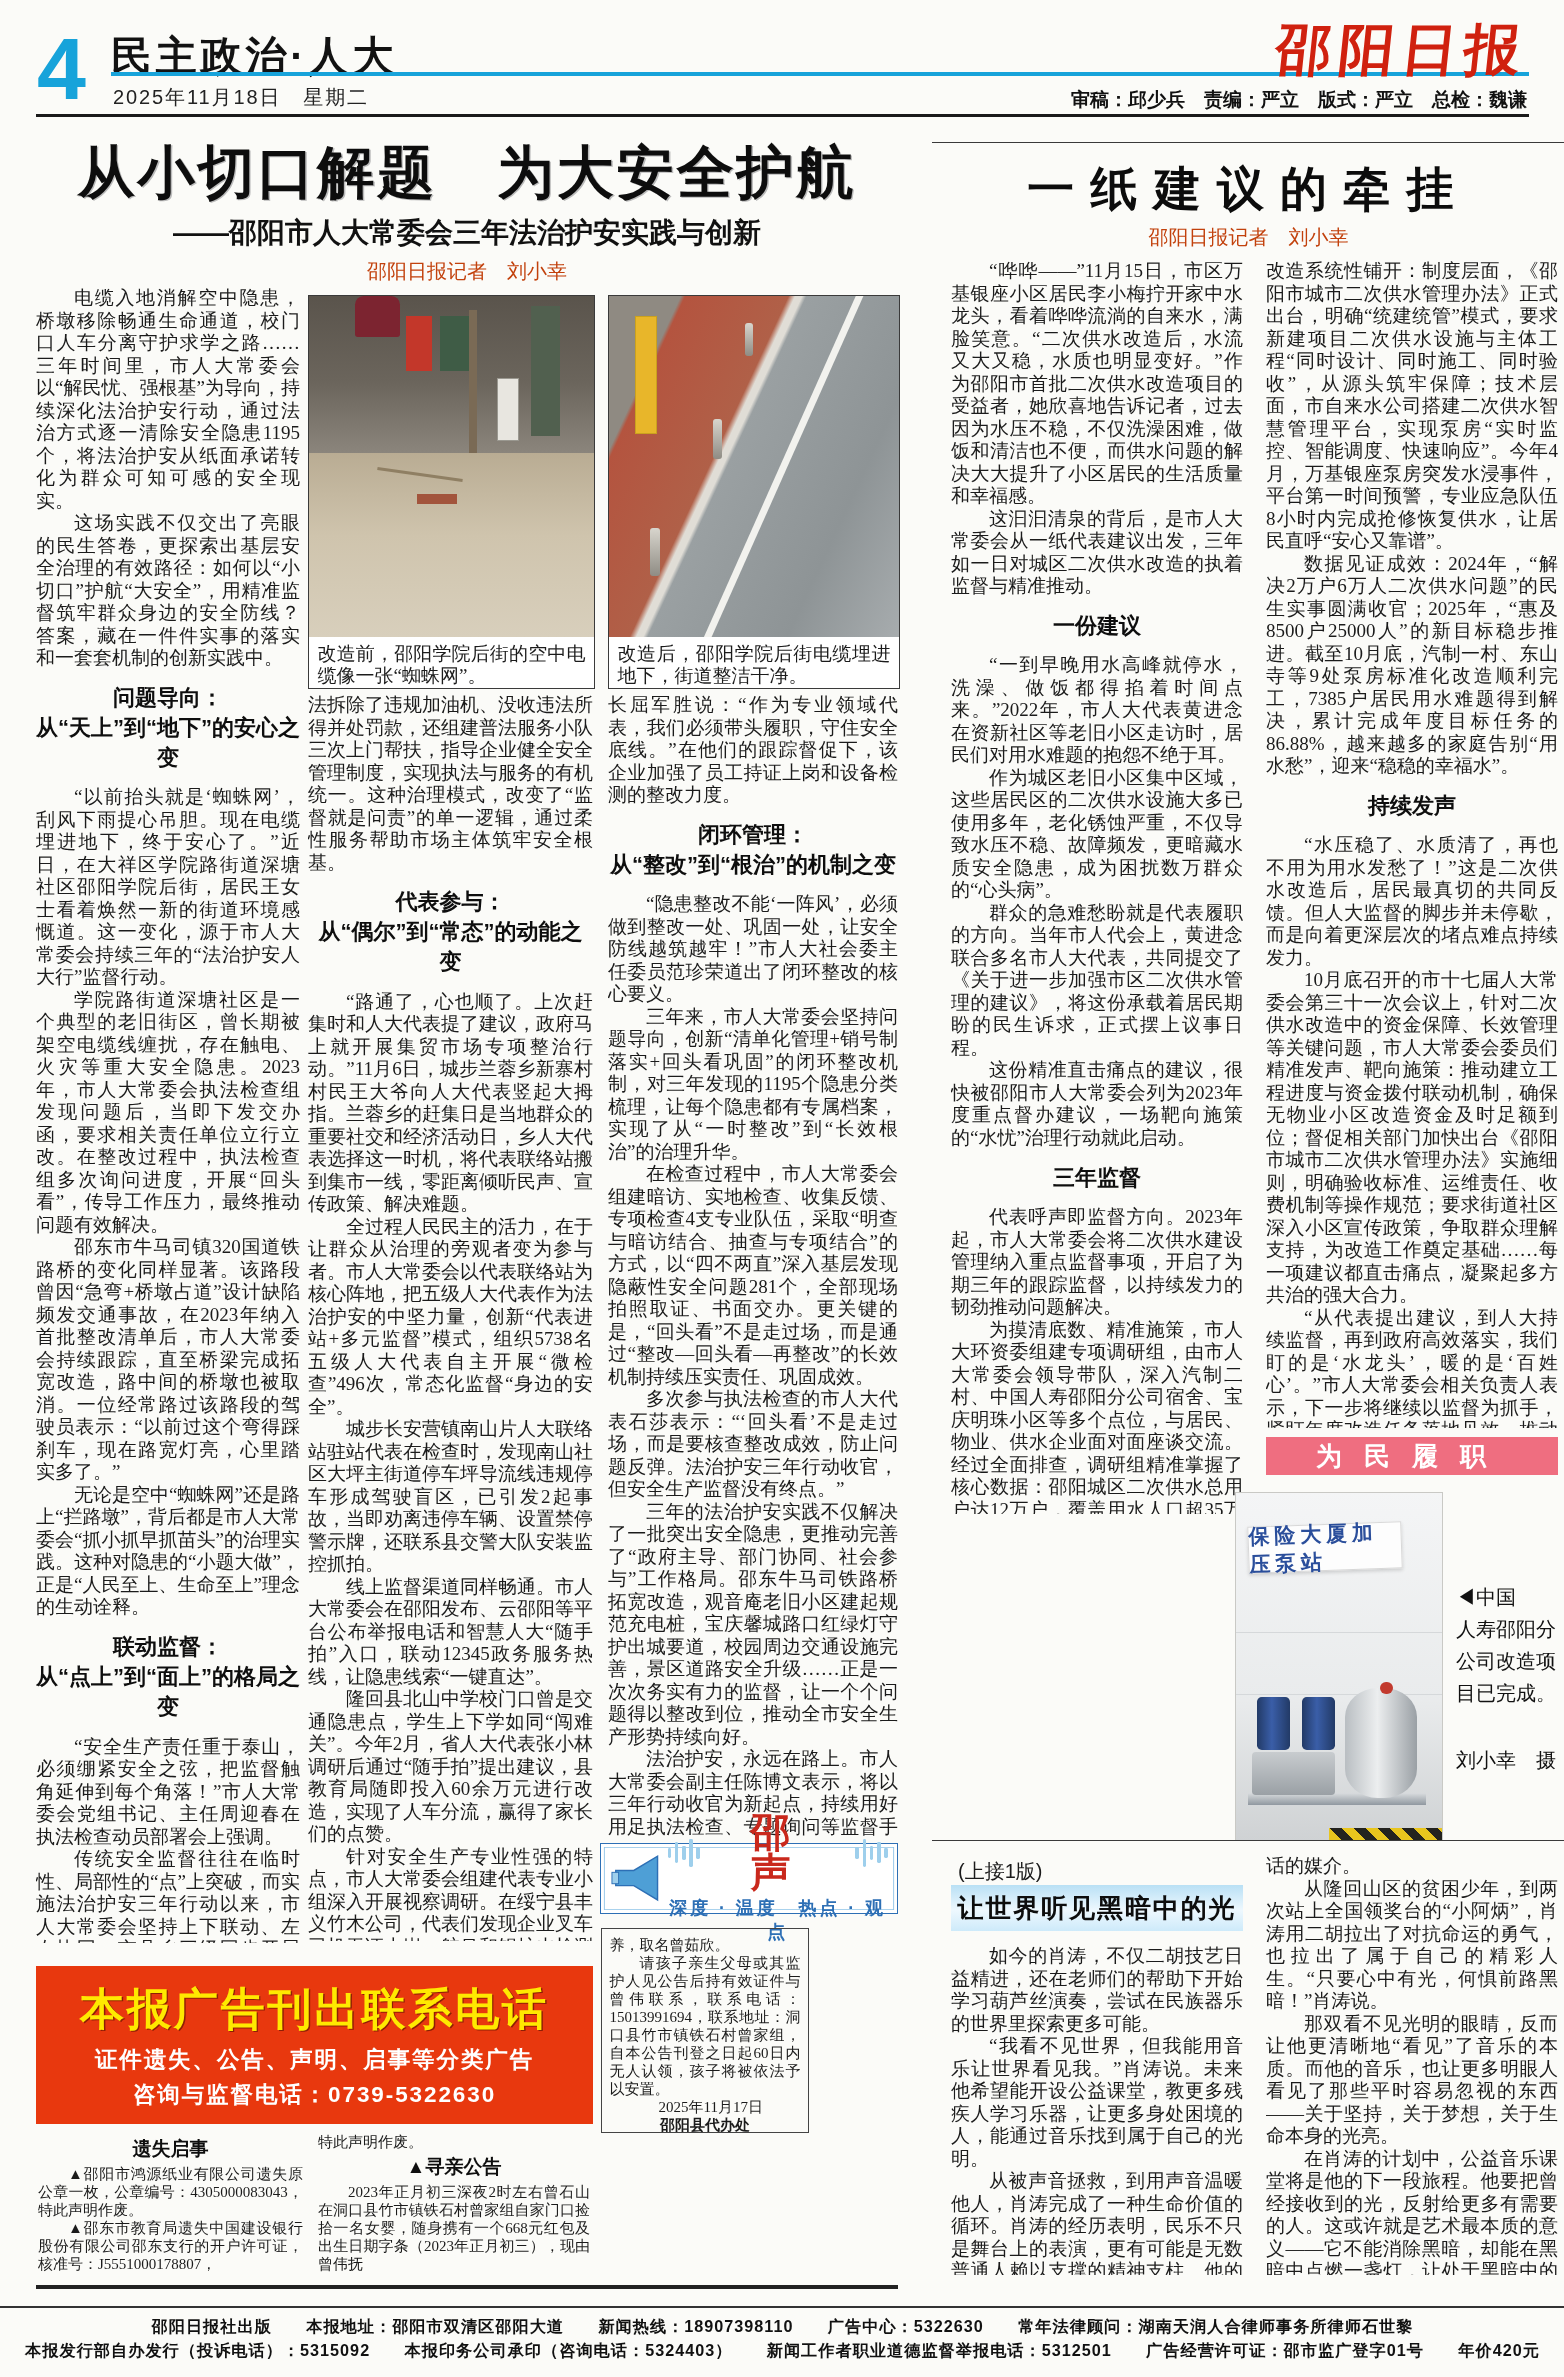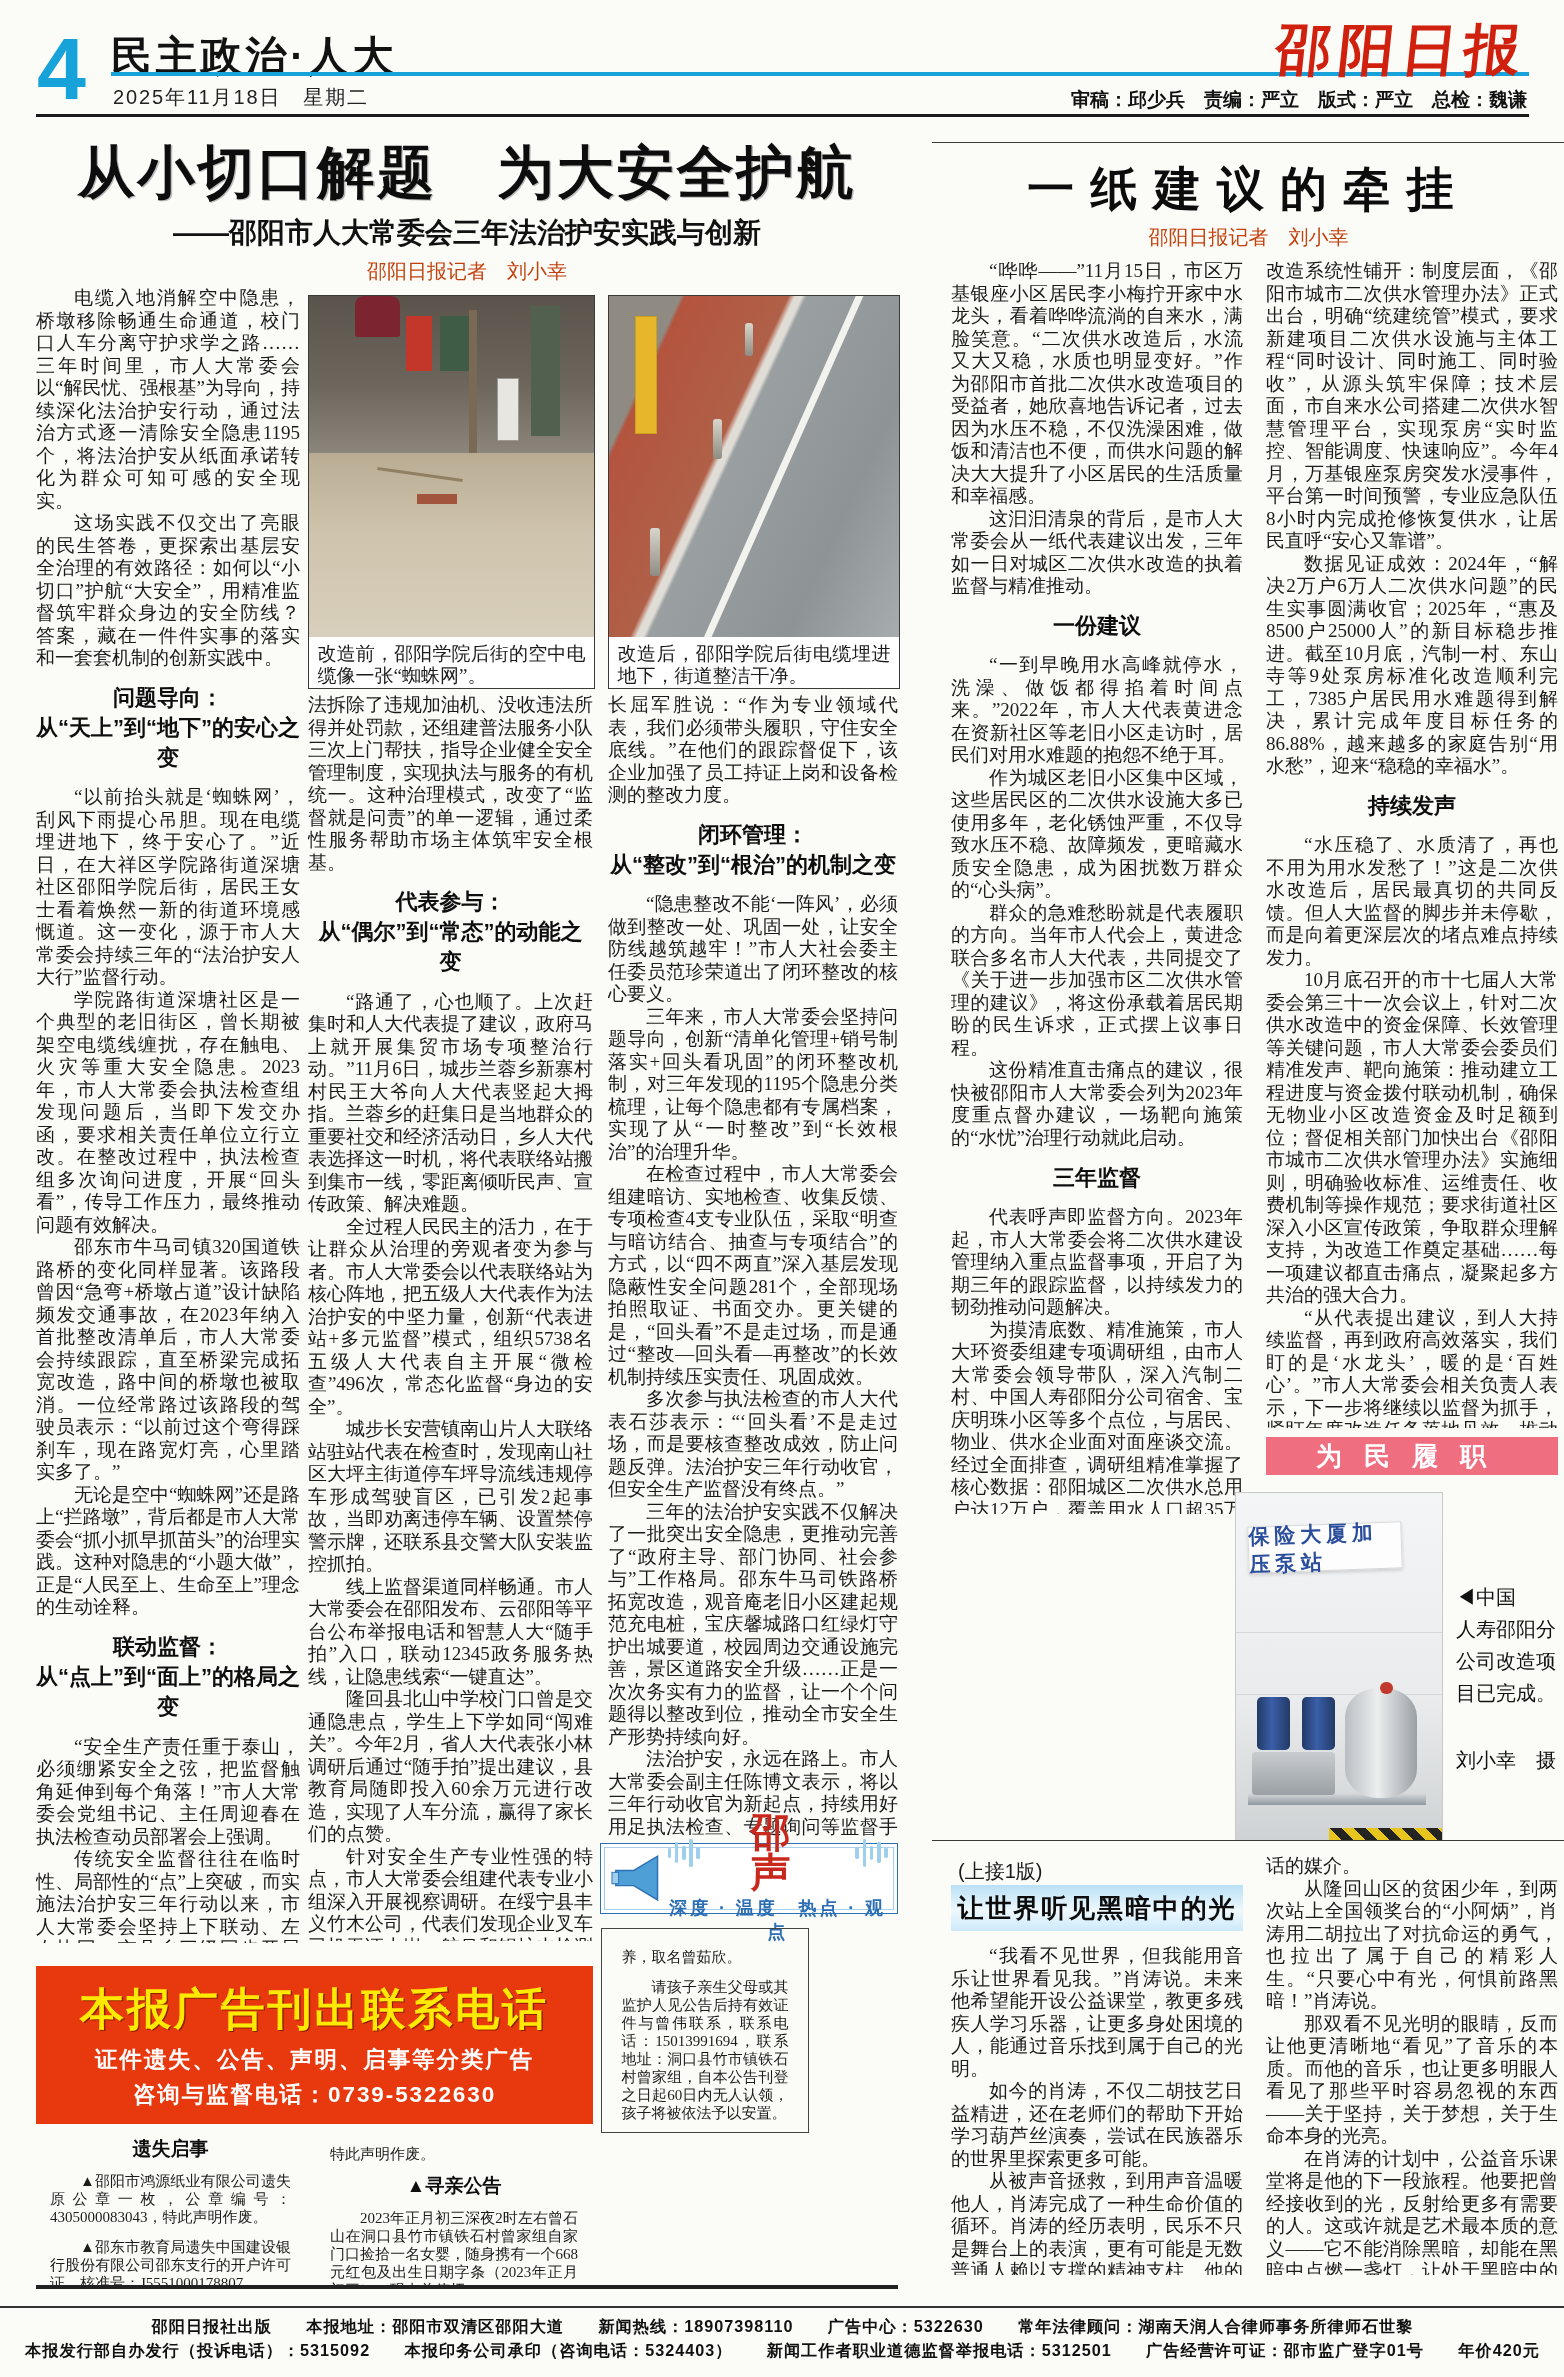--- a/index.html
+++ b/index.html
@@ -38,21 +38,21 @@
   .ss-bars i{display:block;width:3.8px;background:#9ecfec;border-radius:1.4px;}
   
   .ad-box{background:#e8380e;display:flex;align-items:center;padding:8.6px 14.3px;box-sizing:border-box;}
   .ad-bubble{background:#fff;border-radius:50%;width:143px;height:91px;display:flex;align-items:center;justify-content:center;text-align:center;font-family:"Liberation Sans",sans-serif;font-weight:bold;font-size:21px;line-height:26px;color:#111;}
   .ad-phone{font-size:72px;color:#2ea2dc;line-height:1;transform:rotate(-12deg);text-shadow:1.9px 1.9px 0 #1b6fa3;}
   .ad-main{flex:1;text-align:center;}
   .ad-title{font-family:"Liberation Sans",sans-serif;font-weight:bold;font-size:44px;color:#ffe900;letter-spacing:2.9px;text-shadow:1.4px 1.4px 0 #8c1f05;}
   .ad-sub{font-family:"Liberation Sans",sans-serif;font-weight:bold;font-size:22.5px;color:#fff;margin-top:4.8px;letter-spacing:1.9px;}
   
   .notice-col{font-size:15px;line-height:18px;text-align:justify;overflow:hidden;}
-  .notice-col .para{margin:12px;text-indent:2em;}
+  .notice-col .para{margin:0;text-indent:2em;}
   .notice-col .para.cont{text-indent:0;}
   .notice-col .sub-head{font-size:19px;line-height:22px;margin:4.8px 0;}
   .notice-col .date-line{text-align:right;padding-right:2.5em;text-indent:0;}
   .notice-col .org-line{text-align:center;font-family:"Liberation Sans",sans-serif;font-weight:bold;text-indent:0;}
   .c3-box{border:1.4px solid #444;padding:6.7px 7.6px;box-sizing:border-box;}
   
   .cont-lead{font-size:20px;font-family:"Liberation Sans",sans-serif;}
   .cont-title{background:linear-gradient(180deg,#b9e0f5 0%,#eef8fe 55%,#cdeafa 100%);font-family:"Liberation Sans",sans-serif;font-weight:bold;font-size:26px;display:flex;align-items:center;justify-content:center;color:#0d0d0d;letter-spacing:1.9px;}
   
   .footer-line{font-family:"Liberation Sans",sans-serif;font-weight:bold;font-size:16.2px;color:#111;text-align:center;letter-spacing:1px;}
@@ -256,22 +256,22 @@
 人寿邵阳分
 公司改造项
 目已完成。</div>
   <div class="abs vert-caption" style="left:1456px;top:1744px;width:100px;">刘小幸　摄</div>
 
   <div class="abs thin-rule" style="left:932px;top:1840px;width:633px;"></div>
 
   <div class="abs cont-lead" style="left:958px;top:1858px;">(上接1版)</div>
   <div class="abs cont-title" style="left:951px;top:1885px;width:292px;height:46px;">让世界听见黑暗中的光</div>
   <div class="abs news-col" style="left:951px;top:1945px;width:292px;height:330px;">
+      <div class="para">如今的肖涛，不仅二胡技艺日益精进，还在老师们的帮助下开始学习葫芦丝演奏，尝试在民族器乐的世界里探索更多可能。</div>
       <div class="para">“我看不见世界，但我能用音乐让世界看见我。”肖涛说。未来他希望能开设公益课堂，教更多残疾人学习乐器，让更多身处困境的人，能通过音乐找到属于自己的光明。</div>
-      <div class="para">如今的肖涛，不仅二胡技艺日益精进，还在老师们的帮助下开始学习葫芦丝演奏，尝试在民族器乐的世界里探索更多可能。</div>
       <div class="para">从被声音拯救，到用声音温暖他人，肖涛完成了一种生命价值的循环。肖涛的经历表明，民乐不只是舞台上的表演，更有可能是无数普通人赖以支撑的精神支柱。他的二胡既是乐器，也是他与命运对</div>
     </div>
   <div class="abs news-col" style="left:1266px;top:1855px;width:292px;height:420px;">
       <div class="para cont">话的媒介。</div>
       <div class="para">从隆回山区的贫困少年，到两次站上全国领奖台的“小阿炳”，肖涛用二胡拉出了对抗命运的勇气，也拉出了属于自己的精彩人生。“只要心中有光，何惧前路黑暗！”肖涛说。</div>
       <div class="para">那双看不见光明的眼睛，反而让他更清晰地“看见”了音乐的本质。而他的音乐，也让更多明眼人看见了那些平时容易忽视的东西——关于坚持，关于梦想，关于生命本身的光亮。</div>
       <div class="para">在肖涛的计划中，公益音乐课堂将是他的下一段旅程。他要把曾经接收到的光，反射给更多有需要的人。这或许就是艺术最本质的意义——它不能消除黑暗，却能在黑暗中点燃一盏灯，让处于黑暗中的人知道，自己并非独自一人。</div>
     </div>
 
   <div class="abs" style="left:36px;top:2285px;width:862px;height:4.3px;background:#222;"></div>

